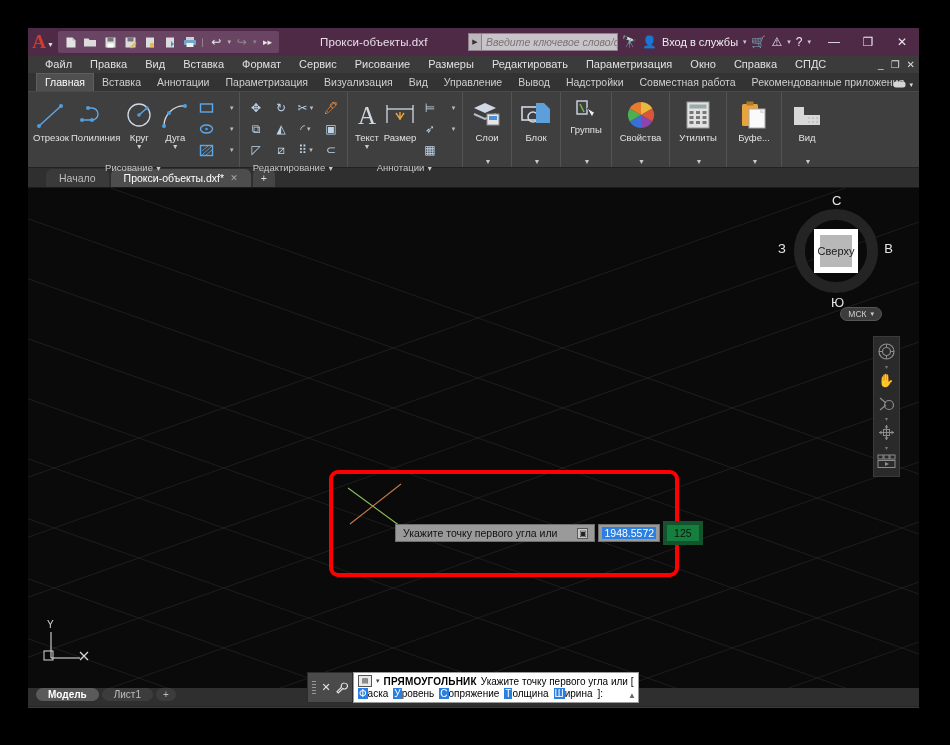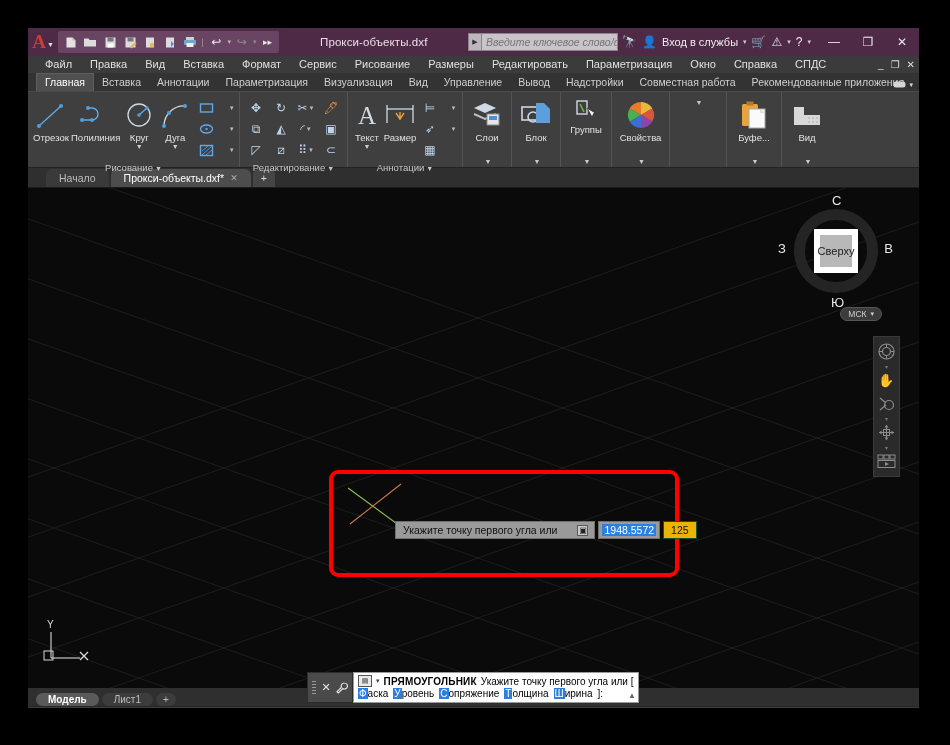--- a/index.html
+++ b/index.html
@@ -283,22 +283,22 @@
     background: #9a9a9a;
     border: 1px solid #6f6f6f;
     padding: 2px 3px;
   }
   .dyn-field .sel {
     background: #2a7fe0;
     color: #ffffff;
     padding: 0 2px;
   }
   .dyn-field2 {
-    background: #eab308;
-    border: 1px solid #14532d;
+    background: #15803d;
+    border: 4px solid #14532d;
     color: #111;
     padding: 2px 7px;
   }
 
   
   .viewcube { position: absolute; right: 28px; top: 8px; width: 110px; height: 110px; }
   .vc-ring {
     position: absolute; left: 13px; top: 13px;
     width: 84px; height: 84px;
     border-radius: 50%;
@@ -389,21 +389,21 @@
   .opt b { background: #2a7fe0; color: #fff; font-weight: normal; padding: 0 1px; }
   .cmd-scroll {
     position: absolute; right: 2px; bottom: 2px;
     color: #666; font-size: 8px;
   }
 
   
   .layoutbar {
     height: 18px;
     background: #2f2f2f;
-    display: flex; align-items: flex-end;
+    display: flex; align-items: flex-start;
     padding-left: 8px;
     gap: 3px;
   }
   .ltab {
     font-size: 10px; color: #bdbdbd;
     background: #3c3c3c;
     padding: 1px 12px;
     border-radius: 7px;
   }
   .ltab.active { background: #5a5a5a; color: #fff; font-weight: bold; }
@@ -759,20 +759,42 @@
                 <path d="M16 16L4.7 9.5A13 13 0 0 1 16 3z" fill="#e87b2e"></path>
               </svg>
             </span>
             <span class="lbl">Свойства</span>
           </div>
         </div>
         <div class="panel-label"><span class="dd">▼</span></div>
       </div>
 
       <div class="panel" style="width:57px">
+        <div class="panel-body" style="justify-content:center">
+          <div class="bigbtn">
+            <span class="gl">
+              <svg width="26" height="30" viewBox="0 0 26 30">
+                  <rect x="2" y="2" width="22" height="26" fill="#e2e2e2" stroke="#999"></rect>
+                  <rect x="4.5" y="4.5" width="17" height="4" fill="#9aa"></rect>
+                  <g fill="#777">
+                    <rect x="4.5" y="11" width="4" height="3"></rect>
+                    <rect x="11" y="11" width="4" height="3"></rect>
+                    <rect x="17.5" y="11" width="4" height="3"></rect>
+                    <rect x="4.5" y="16" width="4" height="3"></rect>
+                    <rect x="11" y="16" width="4" height="3"></rect>
+                    <rect x="17.5" y="16" width="4" height="3"></rect>
+                    <rect x="4.5" y="21" width="4" height="3"></rect>
+                    <rect x="11" y="21" width="4" height="3"></rect>
+                    <rect x="17.5" y="21" width="4" height="3"></rect>
+                  </g>
+                </svg>
+            </span>
+            <span class="lbl">Утилиты</span>
+          </div>
+        </div>
         <div class="panel-label"><span class="dd">▼</span></div>
       </div>
 
       <div class="panel" style="width:55px">
         <div class="panel-body" style="justify-content:center">
           <div class="bigbtn">
             <span class="gl">
               <svg width="28" height="30" viewBox="0 0 28 30">
                   <rect x="2" y="4" width="16" height="22" rx="1.5" fill="#e8a33d"></rect>
                   <rect x="6.5" y="1.5" width="7" height="4" fill="#b47a22"></rect>

